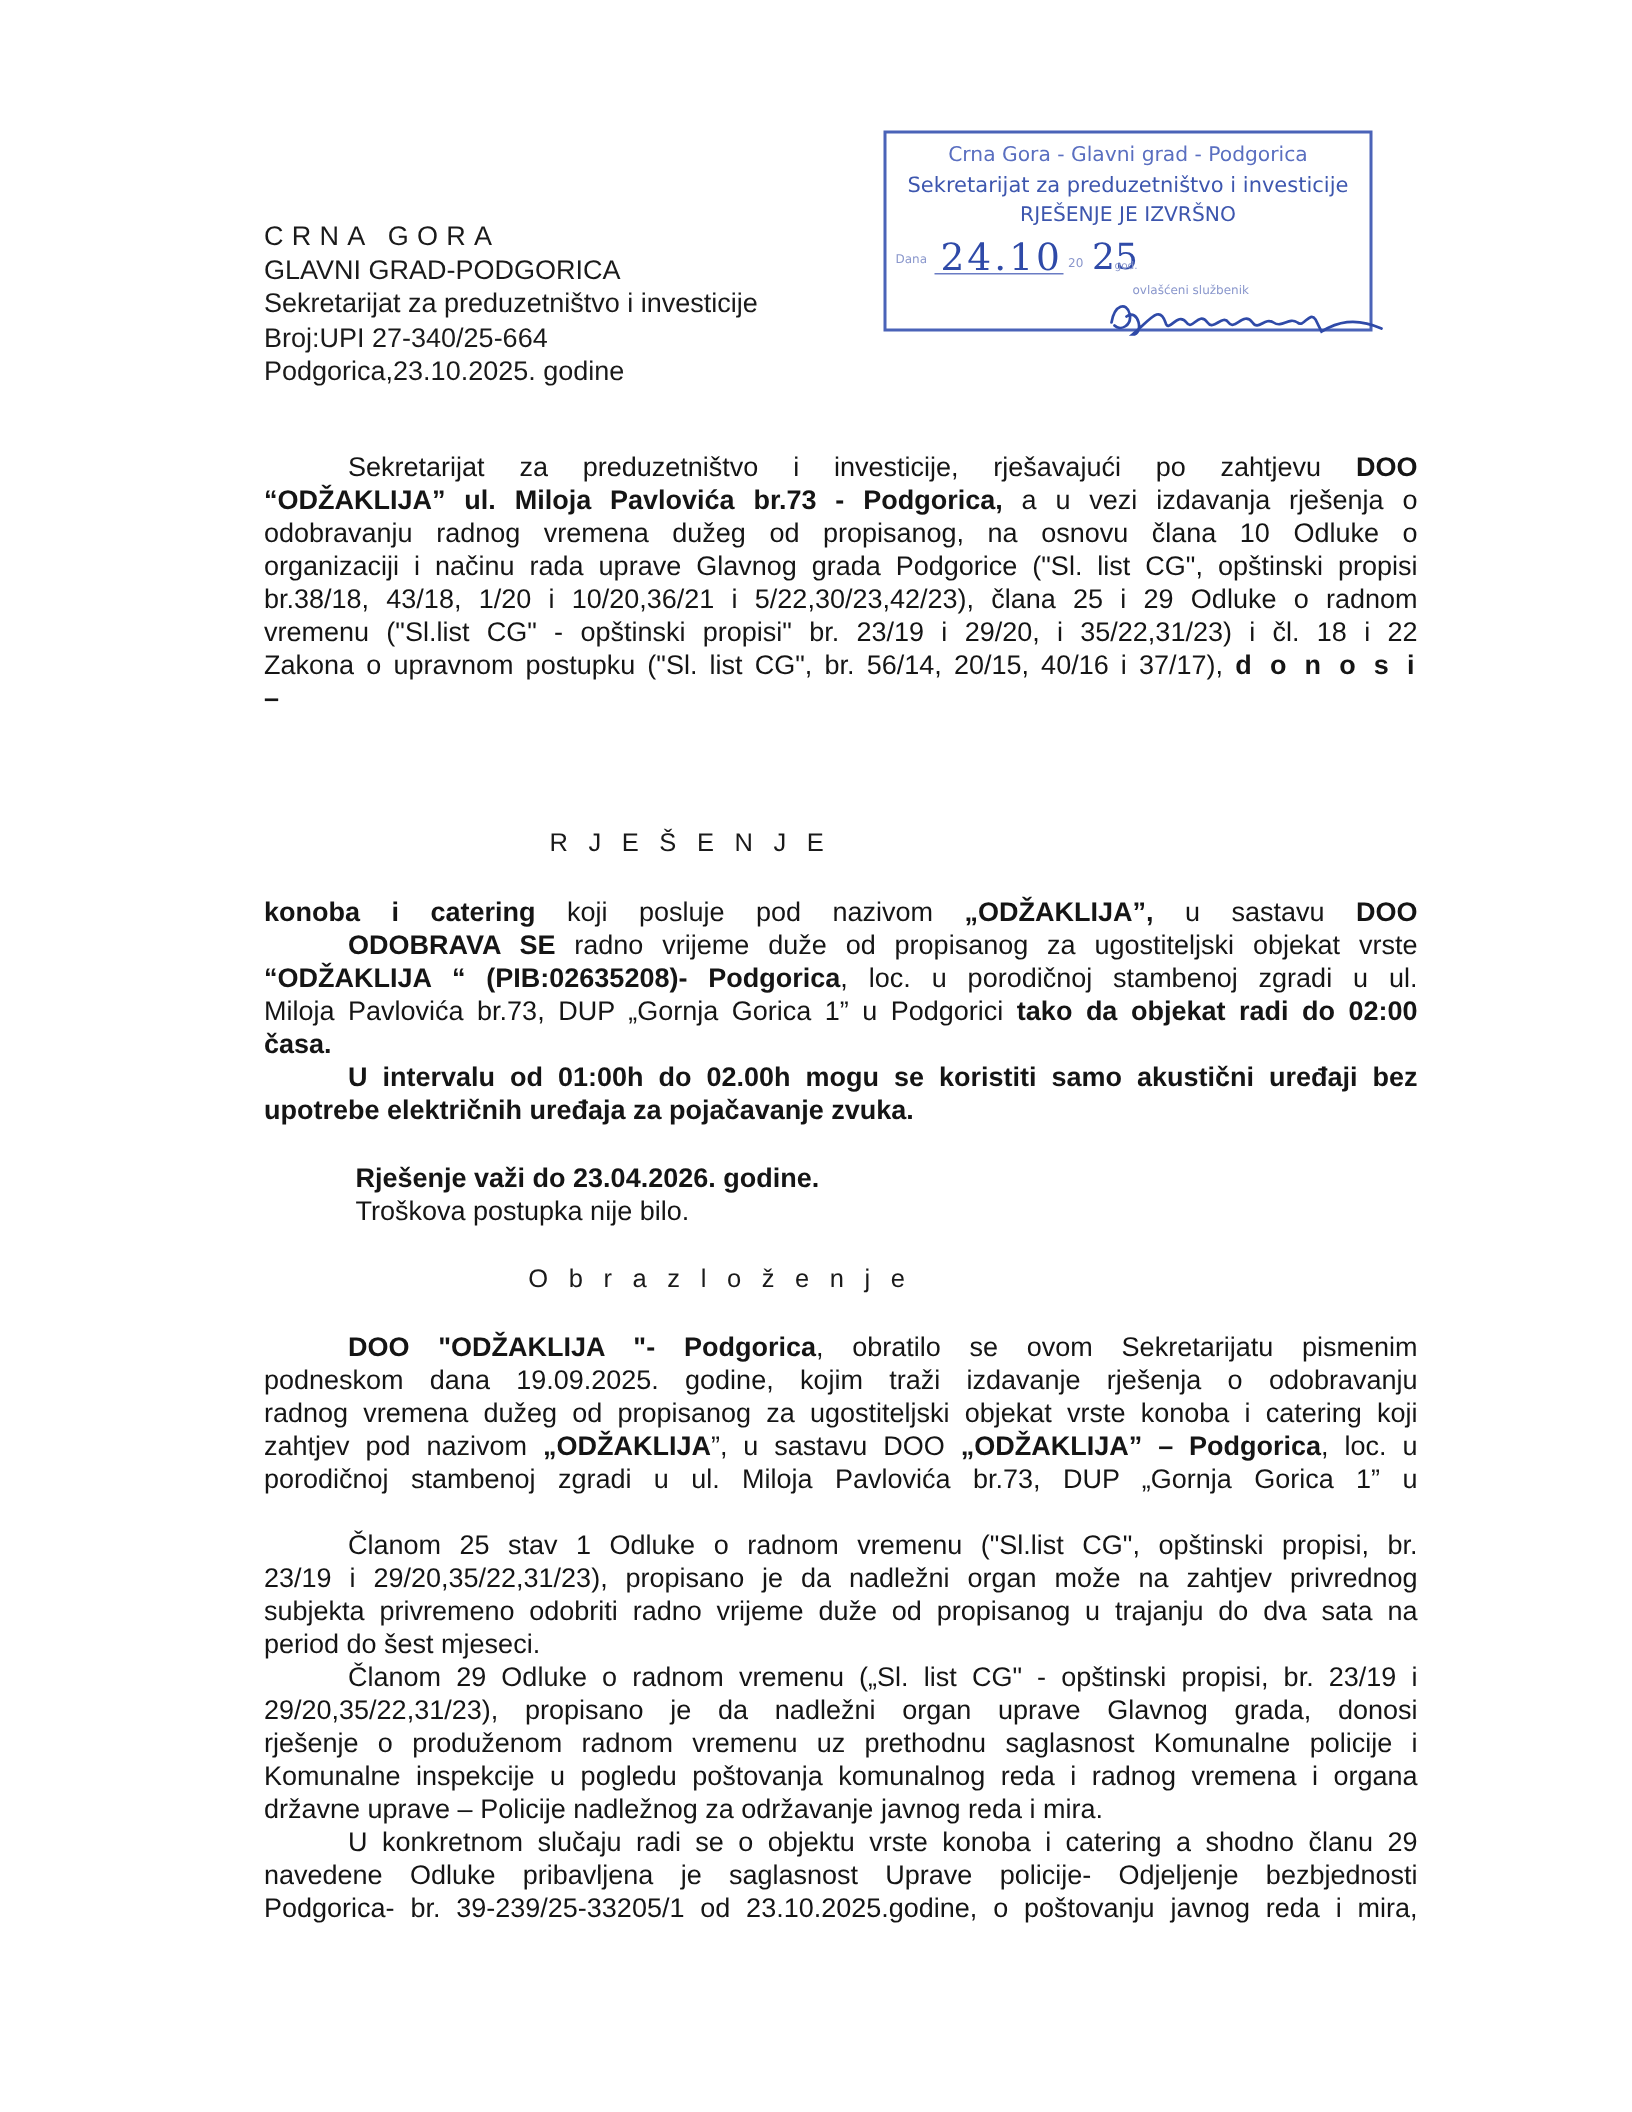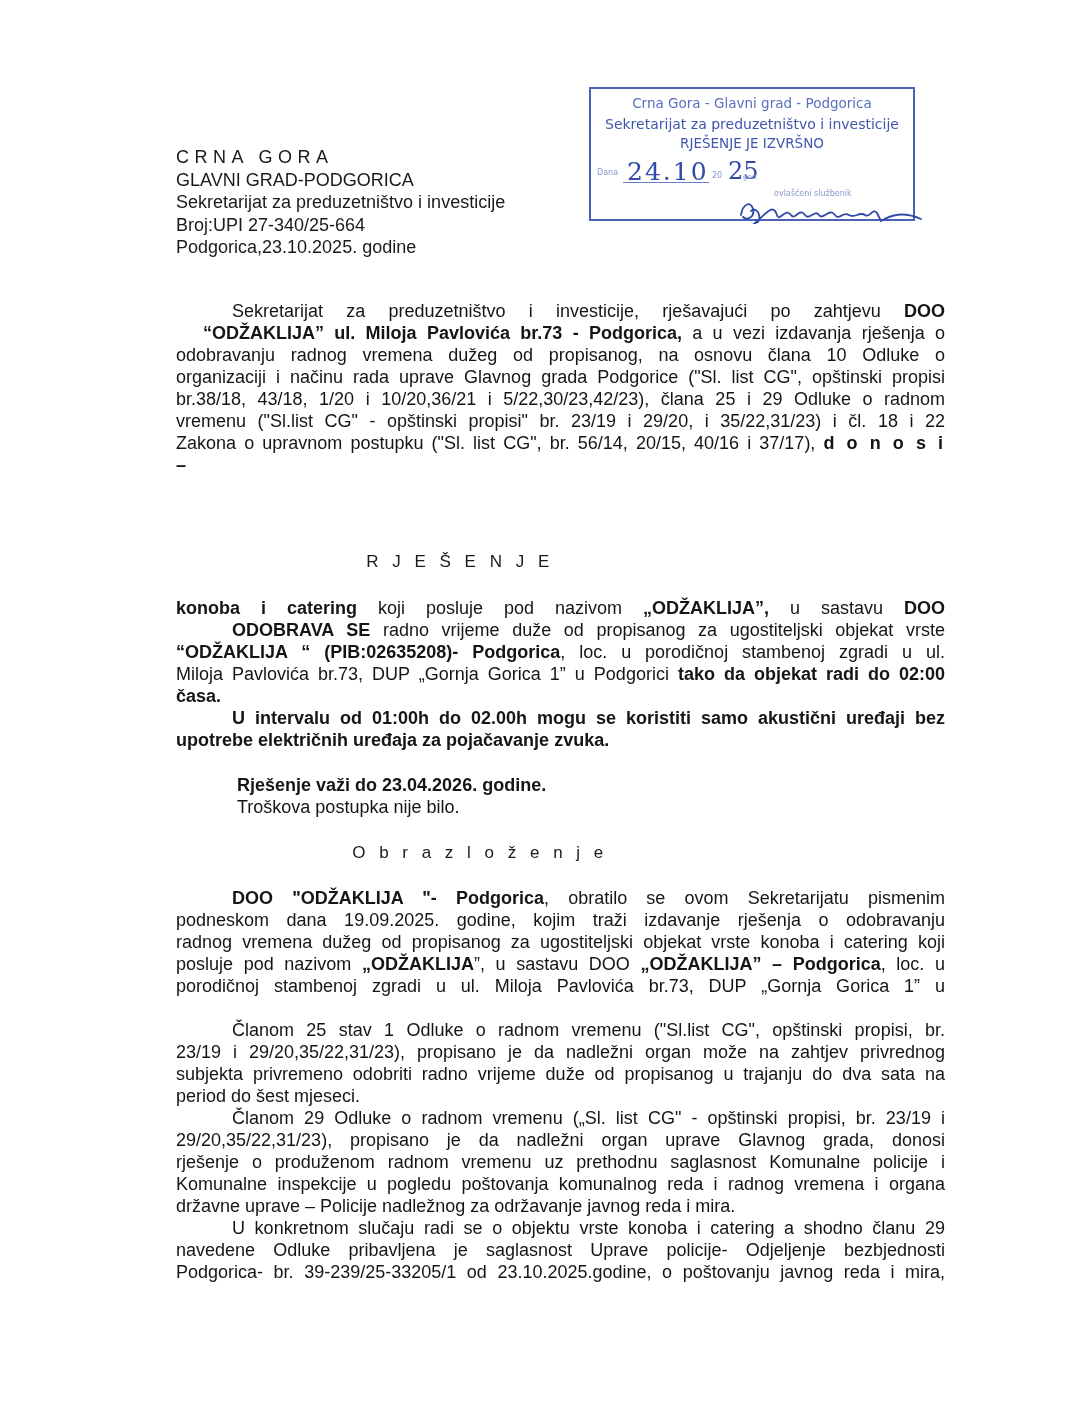--- a/index.html
+++ b/index.html
@@ -17,21 +17,21 @@
            border: 2px solid #4a63b8; color: #3d56ae; font-family: "DejaVu Sans", sans-serif; }
   .stamp .l1 { position: absolute; left: 0; right: 0; top: 6px; text-align: center; font-size: 13.5px; color: #5a6fc0; }
   .stamp .l2 { position: absolute; left: 0; right: 0; top: 27px; text-align: center; font-size: 14px; }
   .stamp .l3 { position: absolute; left: 0; right: 0; top: 46px; text-align: center; font-size: 13.5px; }
   .stamp .dana { position: absolute; left: 6px; top: 79px; font-size: 8px; color: #8a97cc; }
   .stamp .line1 { position: absolute; left: 32px; top: 93px; width: 86px; border-bottom: 1px solid #6a7cc4; }
   .stamp .hand-date { position: absolute; left: 36px; top: 68px; font-family: "DejaVu Serif", serif; font-size: 25px; color: #2f4aa8; letter-spacing: 2px; }
   .stamp .twenty { position: absolute; left: 121px; top: 82px; font-size: 8px; color: #8a97cc; }
   .stamp .hand-year { position: absolute; left: 137px; top: 68px; font-family: "DejaVu Serif", serif; font-size: 24px; color: #2f4aa8; }
   .stamp .god { position: absolute; left: 152px; top: 84px; font-size: 7px; color: #8a97cc; }
-  .stamp .ovl { position: absolute; left: 183px; top: 100px; font-size: 8px; color: #8a97cc; }
+  .stamp .ovl { position: absolute; left: 164px; top: 100px; font-size: 8px; color: #8a97cc; }
   .stamp .sig { position: absolute; left: 142px; top: 104px; width: 200px; height: 40px; }
 
   
   .para { position: absolute; left: 176px; width: 769px; font-family: "Liberation Sans", sans-serif;
           font-size: 18px; line-height: 22px; text-align: justify; color: #151515;
           transform-origin: left top; }
   .para .ln { display: block; white-space: nowrap; text-align-last: justify; }
   .para .ln.last { text-align-last: left; }
   .ind { padding-left: 56px; }
   b { font-weight: bold; }
@@ -62,21 +62,21 @@
     <div class="hand-year">25</div>
     <div class="god">god.</div>
     <div class="ovl">ovlašćeni službenik</div>
     <svg class="sig" viewBox="0 0 200 40">
       <path d="M8 22 C 10 10, 18 8, 20 16 C 22 24, 14 28, 10 24 M18 18 C 26 12, 30 30, 22 30 C 34 20, 40 10, 44 22 C 46 30, 52 14, 58 22 C 62 28, 66 14, 72 22 C 76 28, 82 16, 86 22 C 90 28, 96 14, 102 22 C 106 28, 110 18, 116 22 C 122 26, 126 18, 132 22 C 136 26, 140 14, 144 20 L 148 28 C 158 22, 170 18, 188 26" fill="none" stroke="#2f4aa8" stroke-width="1.8" stroke-linecap="round"></path>
     </svg>
   </div>
 
   <div class="para" style="top:300px;">
     <span class="ln ind" style="display: block;"><span>Sekretarijat za preduzetništvo i investicije, rješavajući po zahtjevu </span><b>DOO</b></span>
-    <span class="ln" style="display: block; margin-left: 27px;"><b>“ODŽAKLIJA” ul. Miloja Pavlovića br.73 - Podgorica,</b><span> a u vezi izdavanja rješenja o</span></span>
+    <span class="ln" style="display: block;"><b>“ODŽAKLIJA” ul. Miloja Pavlovića br.73 - Podgorica,</b><span> a u vezi izdavanja rješenja o</span></span>
     <span class="ln" style="display: block;"><span>odobravanju radnog vremena dužeg od propisanog, na osnovu  člana 10 Odluke o</span></span>
     <span class="ln" style="display: block;"><span>organizaciji i načinu rada uprave Glavnog grada  Podgorice ("Sl. list CG", opštinski propisi</span></span>
     <span class="ln" style="display: block;"><span>br.38/18, 43/18, 1/20 i 10/20,36/21 i 5/22,30/23,42/23), člana 25 i 29 Odluke o radnom</span></span>
     <span class="ln" style="display: block;"><span>vremenu ("Sl.list CG" - opštinski propisi" br. 23/19 i  29/20, i 35/22,31/23) i čl. 18 i 22</span></span>
     <span class="ln" style="display: block;"><span>Zakona o upravnom  postupku ("Sl. list CG", br. 56/14, 20/15, 40/16 i 37/17),  </span><b style="letter-spacing:2px;">d o n o s i</b></span>
     <span class="ln last" style="display: block;"><b>–</b></span>
   </div>
 
   <div class="title" style="top:552px;">R J E Š E N J E</div>
 
@@ -97,21 +97,21 @@
     <span class="ln last" style="display: block;"><b>Rješenje  važi  do 23.04.2026. godine.</b></span>
     <span class="ln last" style="display: block;"><span>Troškova postupka nije bilo.</span></span>
   </div>
 
   <div class="title" style="top:843px;padding-left:20px;">O b r a z l o ž e n j e</div>
 
   <div class="para" style="top:887px;">
     <span class="ln ind" style="display: block;"><b>DOO "ODŽAKLIJA "- Podgorica</b><span>, obratilo se ovom Sekretarijatu pismenim</span></span>
     <span class="ln" style="display: block;"><span>podneskom dana 19.09.2025. godine, kojim traži izdavanje rješenja o odobravanju</span></span>
     <span class="ln" style="display: block;"><span>radnog vremena dužeg od propisanog za ugostiteljski objekat vrste konoba i catering koji</span></span>
-    <span class="ln" style="display: block;"><span>posluje pod nazivom </span><b>„ODŽAKLIJA</b><span>”, u sastavu DOO </span><b>„ODŽAKLIJA” – Podgorica</b><span>, loc. u</span></span>
+    <span class="ln" style="display: block;"><span>zahtjev pod nazivom </span><b>„ODŽAKLIJA</b><span>”, u sastavu DOO </span><b>„ODŽAKLIJA” – Podgorica</b><span>, loc. u</span></span>
     <span class="ln" style="display: block;"><span>porodičnoj stambenoj zgradi u ul. Miloja Pavlovića br.73, DUP „Gornja Gorica 1” u</span></span>
   </div>
 
   <div class="para" style="top:1019px;">
     <span class="ln ind" style="display: block;">Članom 25 stav 1 Odluke o radnom vremenu ("Sl.list CG", opštinski propisi, br.</span>
     <span class="ln" style="display: block;">23/19 i  29/20,35/22,31/23), propisano je da nadležni organ može na zahtjev privrednog</span>
     <span class="ln" style="display: block;">subjekta privremeno odobriti radno vrijeme duže od propisanog u trajanju do dva sata na</span>
     <span class="ln last" style="display: block;">period do šest mjeseci.</span>
   </div>
 

